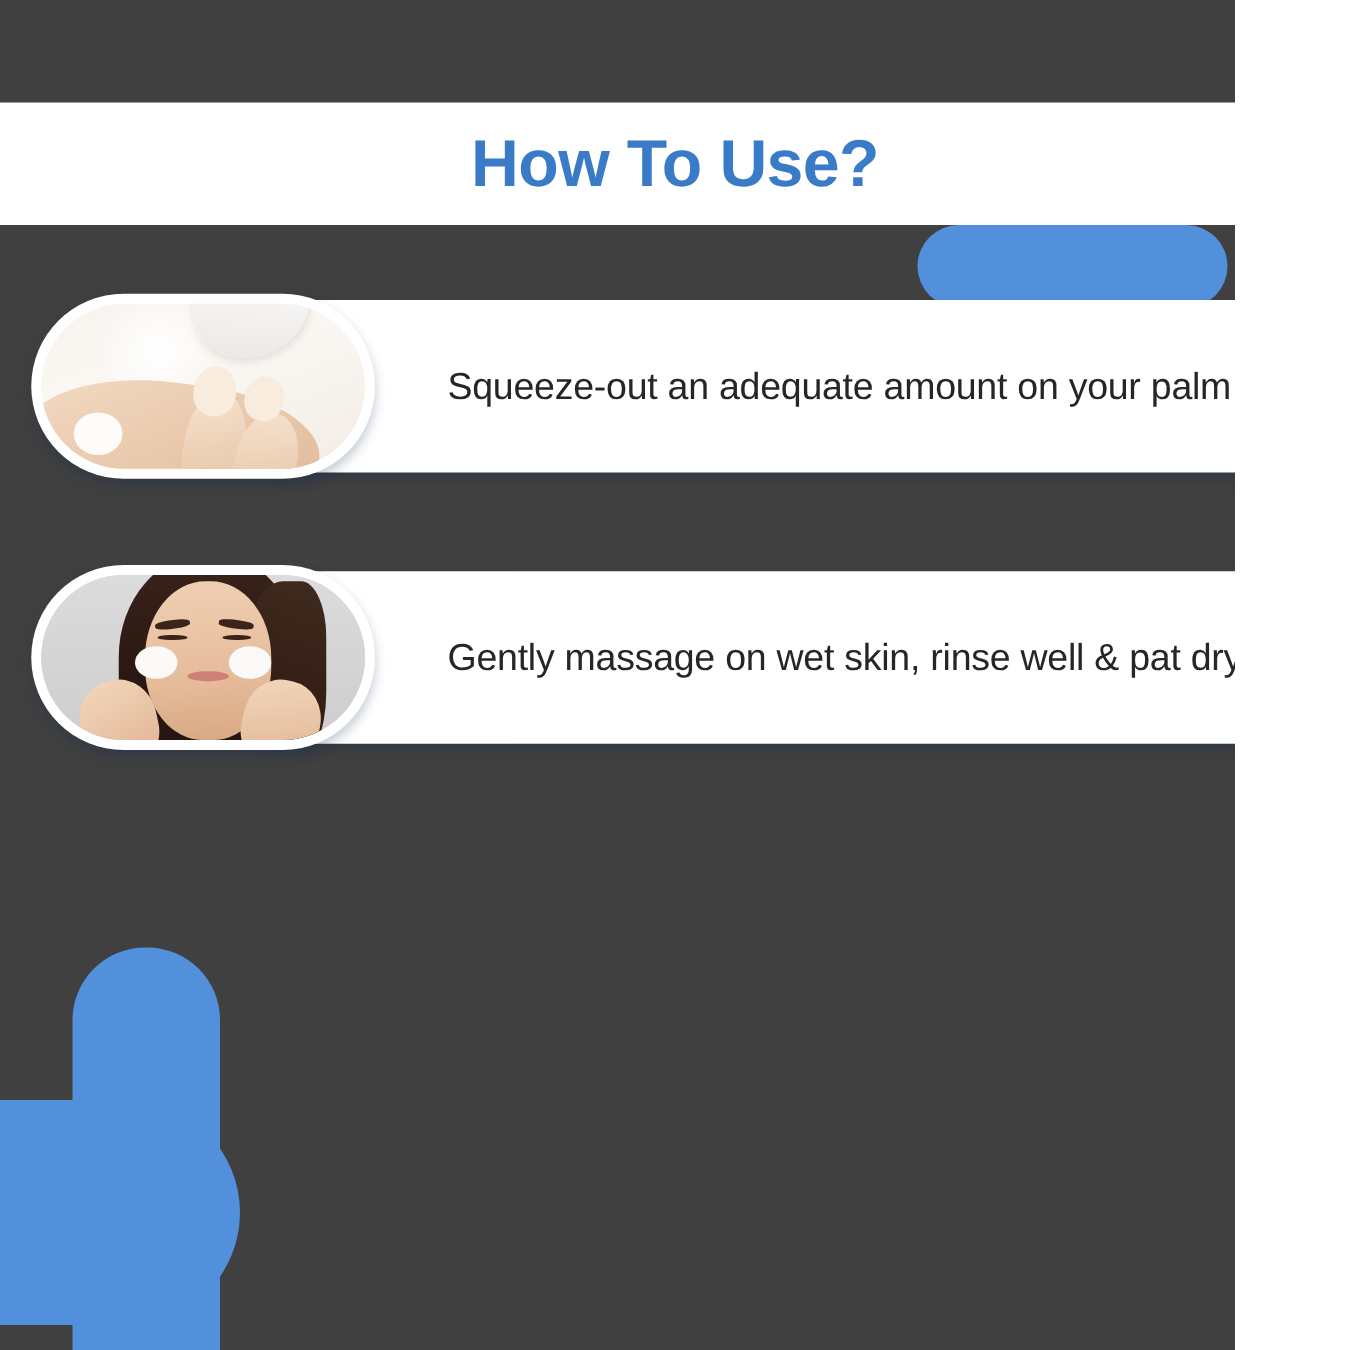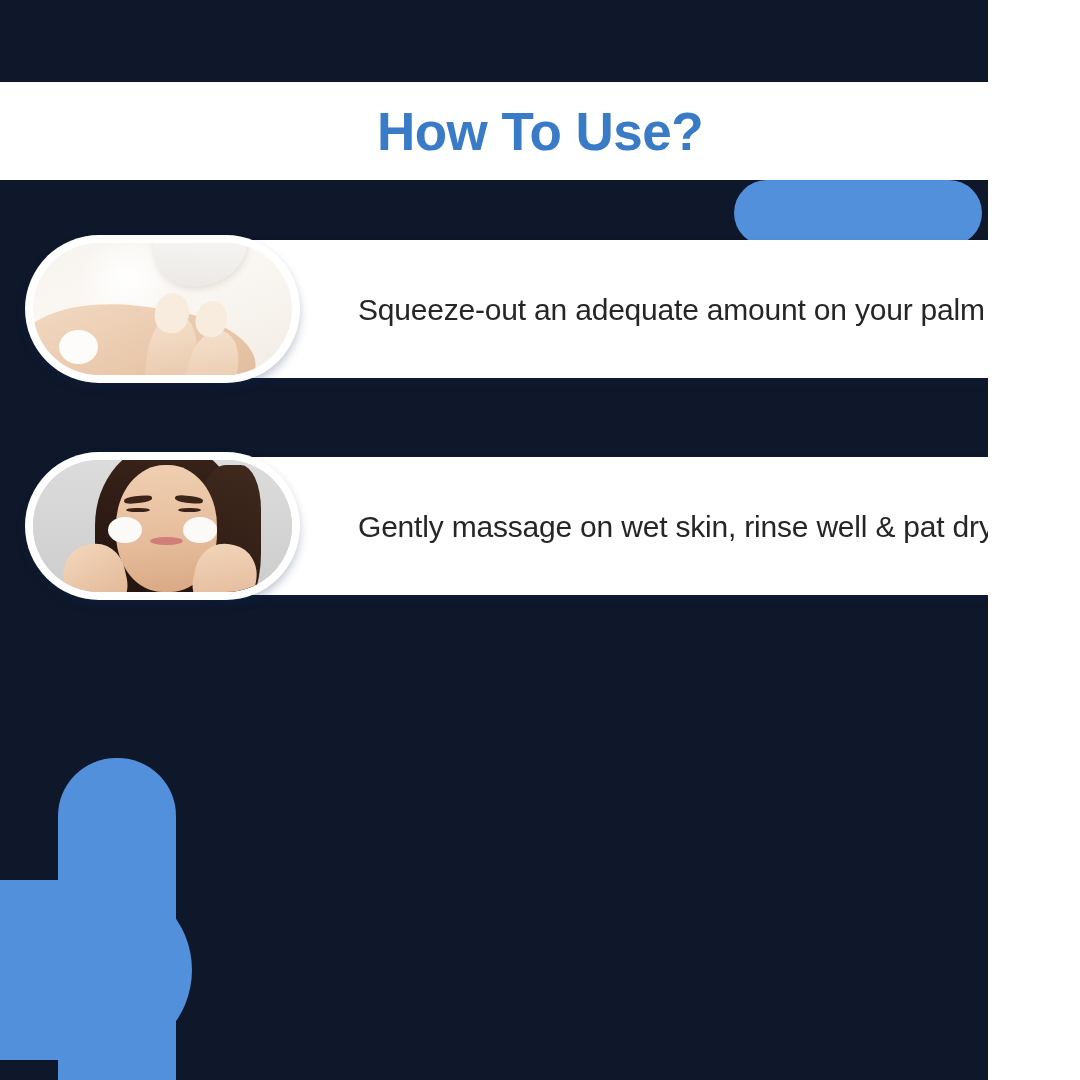--- a/index.html
+++ b/index.html
@@ -6,21 +6,21 @@
 
   html, body {
     width:1080px; height:1080px;
     overflow:hidden;
     font-family:"Liberation Sans", sans-serif;
   }
 
   #page {
     position:relative;
     width:988px; height:1080px;
-    background:#0f172a;
+    background:#404040;
     overflow:hidden;
   }
 
   
   .deco { position:absolute; pointer-events:none; }
   .deco .bar { position:absolute; background:#5390db; }
 
   
   #deco-tr { top:180px; right:-90px; width:260px; height:230px; }
   #deco-tr .v { left:22px;  top:-72px; width:98px;  height:150px; border-radius:46px; }

